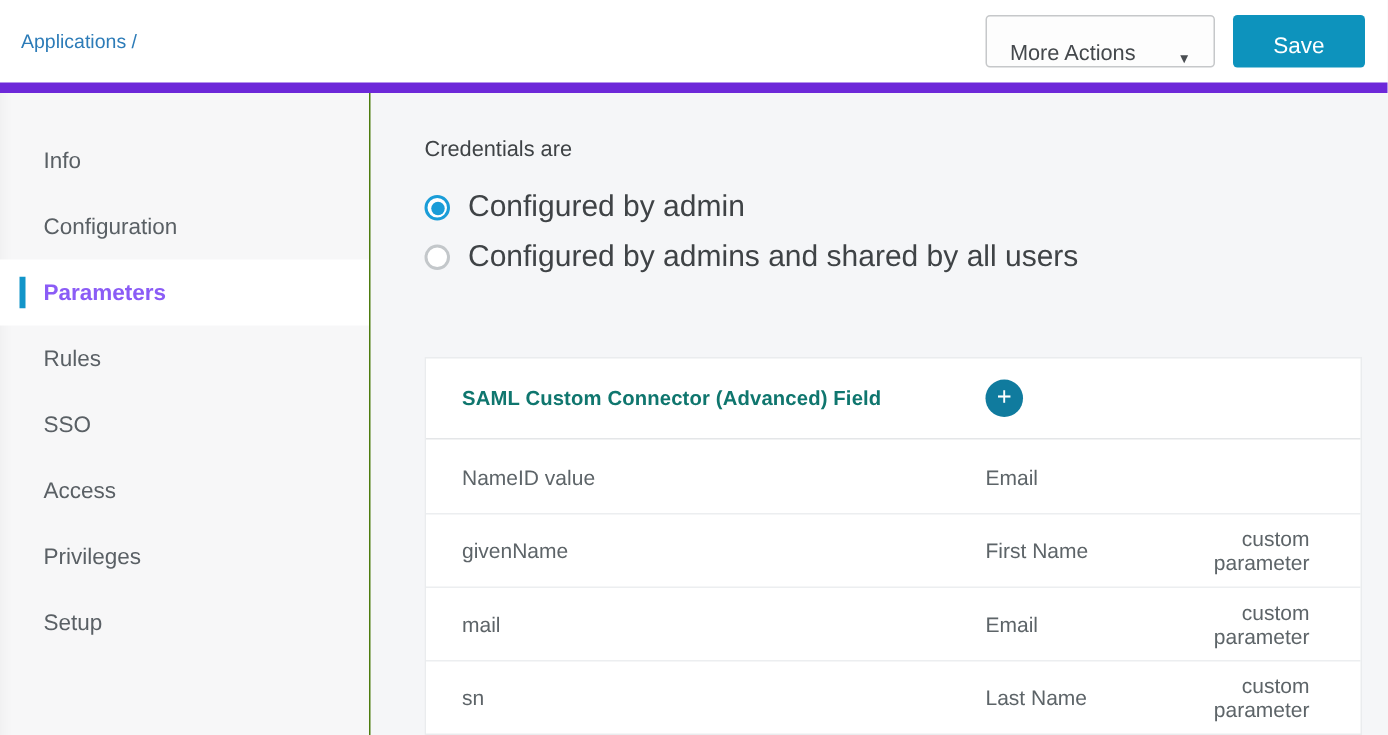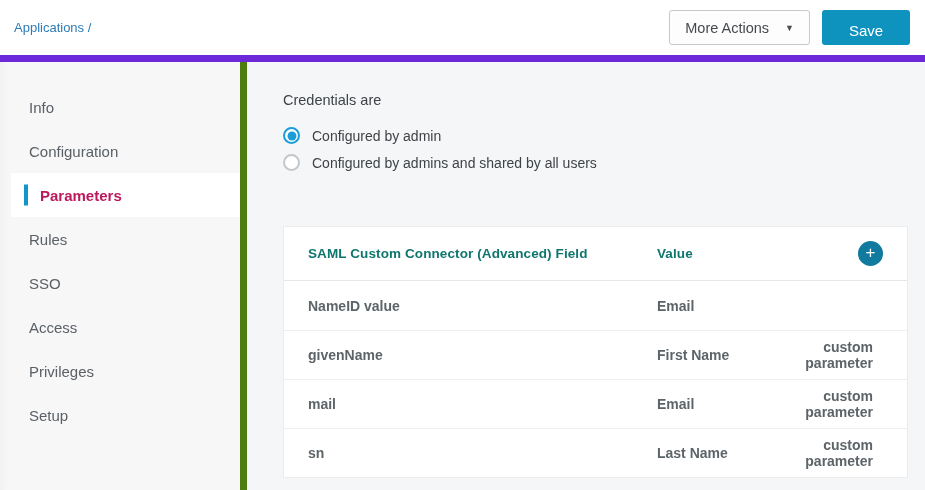--- a/index.html
+++ b/index.html
@@ -12,79 +12,79 @@
     height:62px; background:#ffffff; border-bottom:7px solid #6d28d9;
     display:flex; align-items:center; justify-content:space-between;
     padding:0 15px 0 14px;
   }
   .header-left { display:flex; flex-direction:column; justify-content:center; gap:3px; }
   .breadcrumb { font-size:13px; color:#2d7cb8; cursor:pointer; }
   .page-title { font-size:19px; color:#3f4245; font-weight:400; letter-spacing:.1px; }
   .header-right { display:flex; align-items:center; gap:12px; }
   .btn-more {
     height:35px; padding:0 15px; background:#fdfdfd; border:1px solid #c6c8ca;
-    border-radius:3px; font-size:14.5px; color:#45494d; display:flex; align-items:center;
-    gap:16px; cursor:pointer; font-family:inherit;
+    border-radius:3px; font-size:14.5px; color:#45494d; display:flex; align-items:flex-end;
+    gap:28px; cursor:pointer; font-family:inherit;
   }
   .btn-more .caret { font-size:9px; color:#4a4e52; line-height:1; padding-top:2px; }
   .btn-save {
     height:35px; min-width:88px; padding:12px 22px; background:#0d93bd; border:none;
     border-radius:3px; font-size:15px; color:#ffffff; cursor:pointer; font-family:inherit;
   }
 
   
   .body { display:flex; height:428px; }
   .sidebar {
-    width:268px; background:#f7f7f8; border-right:7px solid #4d7c0f;
+    width:268px; background:#f7f7f8; border-right:1px solid #4d7c0f;
     padding-top:23px; box-shadow: inset 10px 0 10px -10px rgba(0,0,0,0.05);
   }
   .nav-item {
     position:relative; height:44px; display:flex; align-items:center;
     padding-left:29px; font-size:15px; color:#5a6065; cursor:pointer;
   }
-  .nav-item.active { background:#ffffff; color:#be185d; font-weight:bold;margin-left:11px; }
+  .nav-item.active { background:#ffffff; color:#8b5cf6; font-weight:bold; }
   .active-bar {
     position:absolute; left:13px; top:50%; transform:translateY(-50%);
     width:4px; height:21px; background:#1295c9; display:none;
   }
   .nav-item.active .active-bar { display:block; }
 
   
   .content { flex:1; padding:30px 17px 0 36px; }
   .cred-label { font-size:14.5px; color:#3f4346; }
   .radio-group { margin-top:19px; display:flex; flex-direction:column; gap:10px; }
   .radio-row { display:flex; align-items:center; gap:12px; cursor:pointer; }
   .radio {
     width:17px; height:17px; border-radius:50%; background:#fff; flex:0 0 auto;
     border:2px solid #c3c7ca; position:relative;
   }
   .radio.selected { border-color:#1a9dd8; }
   .radio.selected::after {
     content:""; position:absolute; left:50%; top:50%; transform:translate(-50%,-50%);
     width:9px; height:9px; border-radius:50%; background:#1a9dd8;
   }
-  .radio-label { font-size:14px; color:#3f4346; }
+  .radio-label { font-size:20px; color:#3f4346; }
 
   
   .table-card {
     margin-top:55px; width:625px; background:#ffffff; border:1px solid #eaecee;
   }
   .thead {
     display:grid; grid-template-columns:349px 1fr auto; align-items:center;
     height:54px; padding:0 24px; border-bottom:1px solid #e4e6e8;
   }
   .th { font-size:13.5px; font-weight:bold; color:#0f766e; letter-spacing:.1px; }
   .btn-add {
     width:25px; height:25px; border-radius:50%; background:#107b9e; border:none;
     color:#ffffff; font-size:17px; line-height:1; display:flex; align-items:center;
     justify-content:center; cursor:pointer; font-family:inherit; padding-bottom:2px;
   }
   .trow {
     display:grid; grid-template-columns:349px 115px 1fr; align-items:center;
-    height:49px; padding:0 34px 0 24px; cursor:pointer;font-weight:bold;
+    height:49px; padding:0 34px 0 24px; cursor:pointer;
   }
   .trow + .trow { border-top:1px solid #eceef0; }
   .td { font-size:14px; color:#5d6468; }
   .td.note { text-align:right; }
 </style>
 </head>
 <body>
 
 <div class="page">
 
@@ -149,21 +149,20 @@
         </div>
         <div class="radio-row">
           <span class="radio"></span>
           <span class="radio-label">Configured by admins and shared by all users</span>
         </div>
       </div>
 
       <div class="table-card">
         <div class="thead">
           <span class="th">SAML Custom Connector (Advanced) Field</span>
-          <span class="th">Value</span>
           <button class="btn-add">
             <span>+</span>
           </button>
         </div>
 
         <div class="trow">
           <span class="td">NameID value</span>
           <span class="td">Email</span>
           <span class="td note"></span>
         </div>

